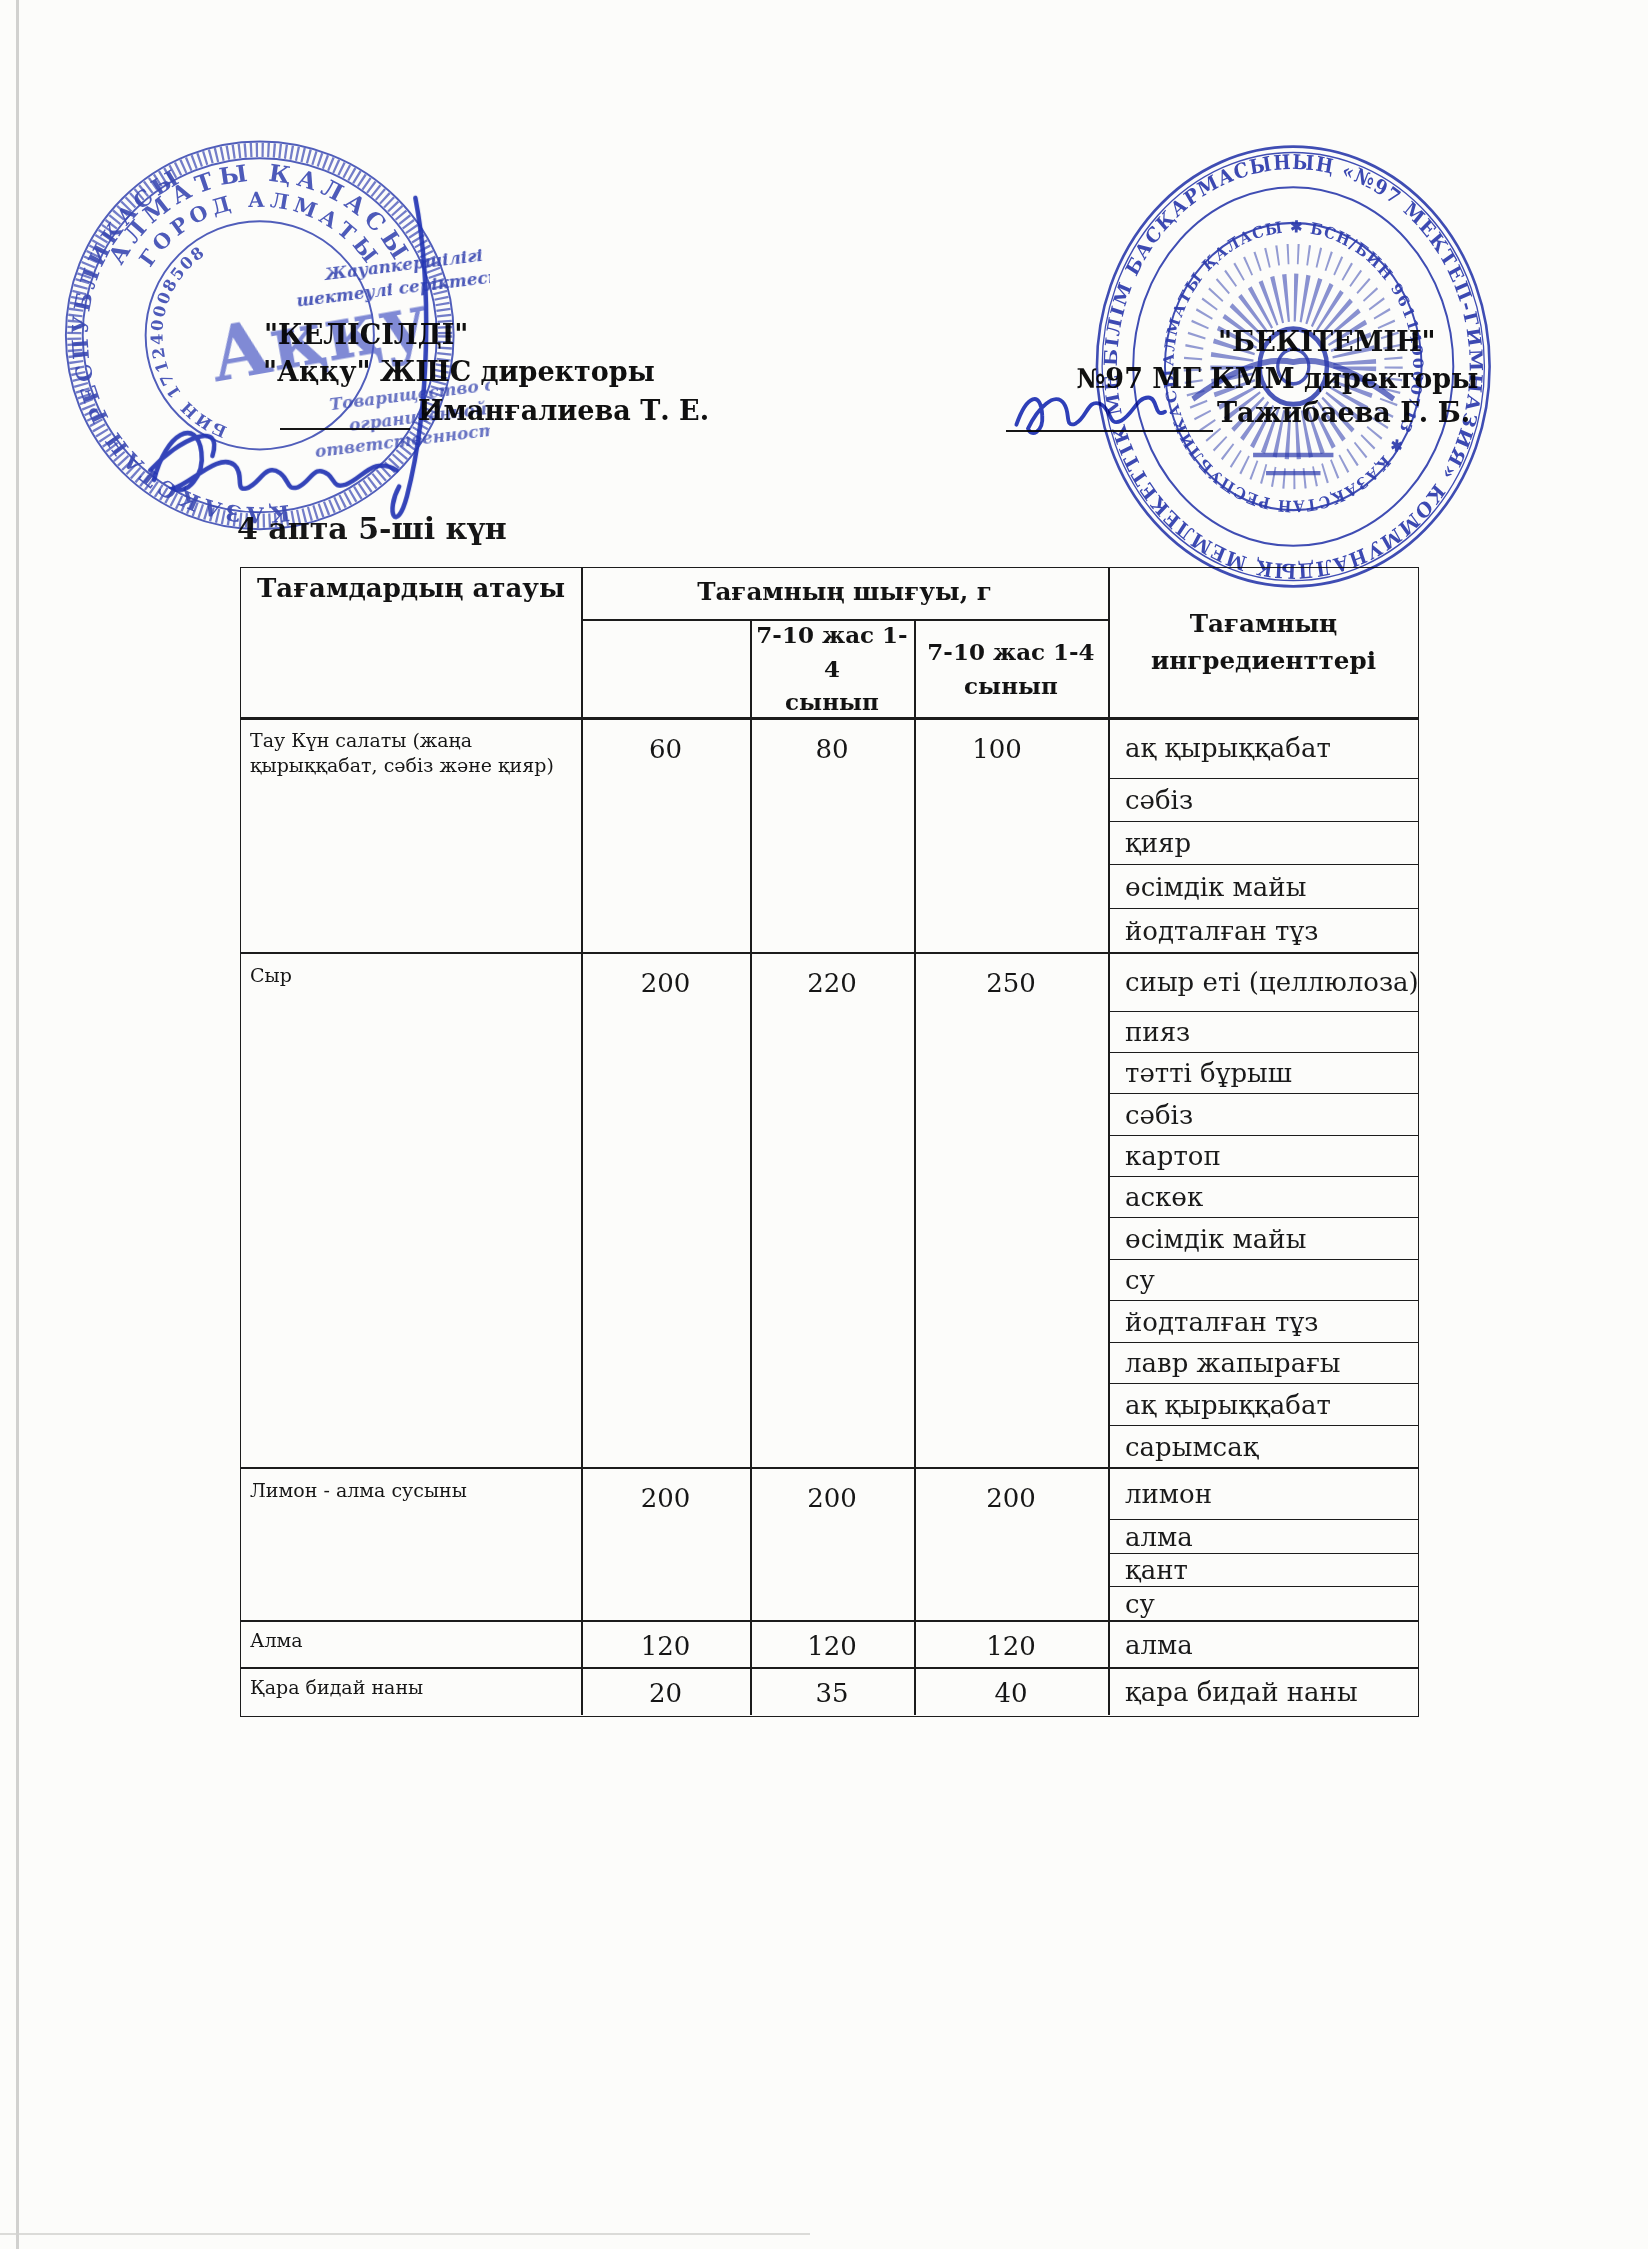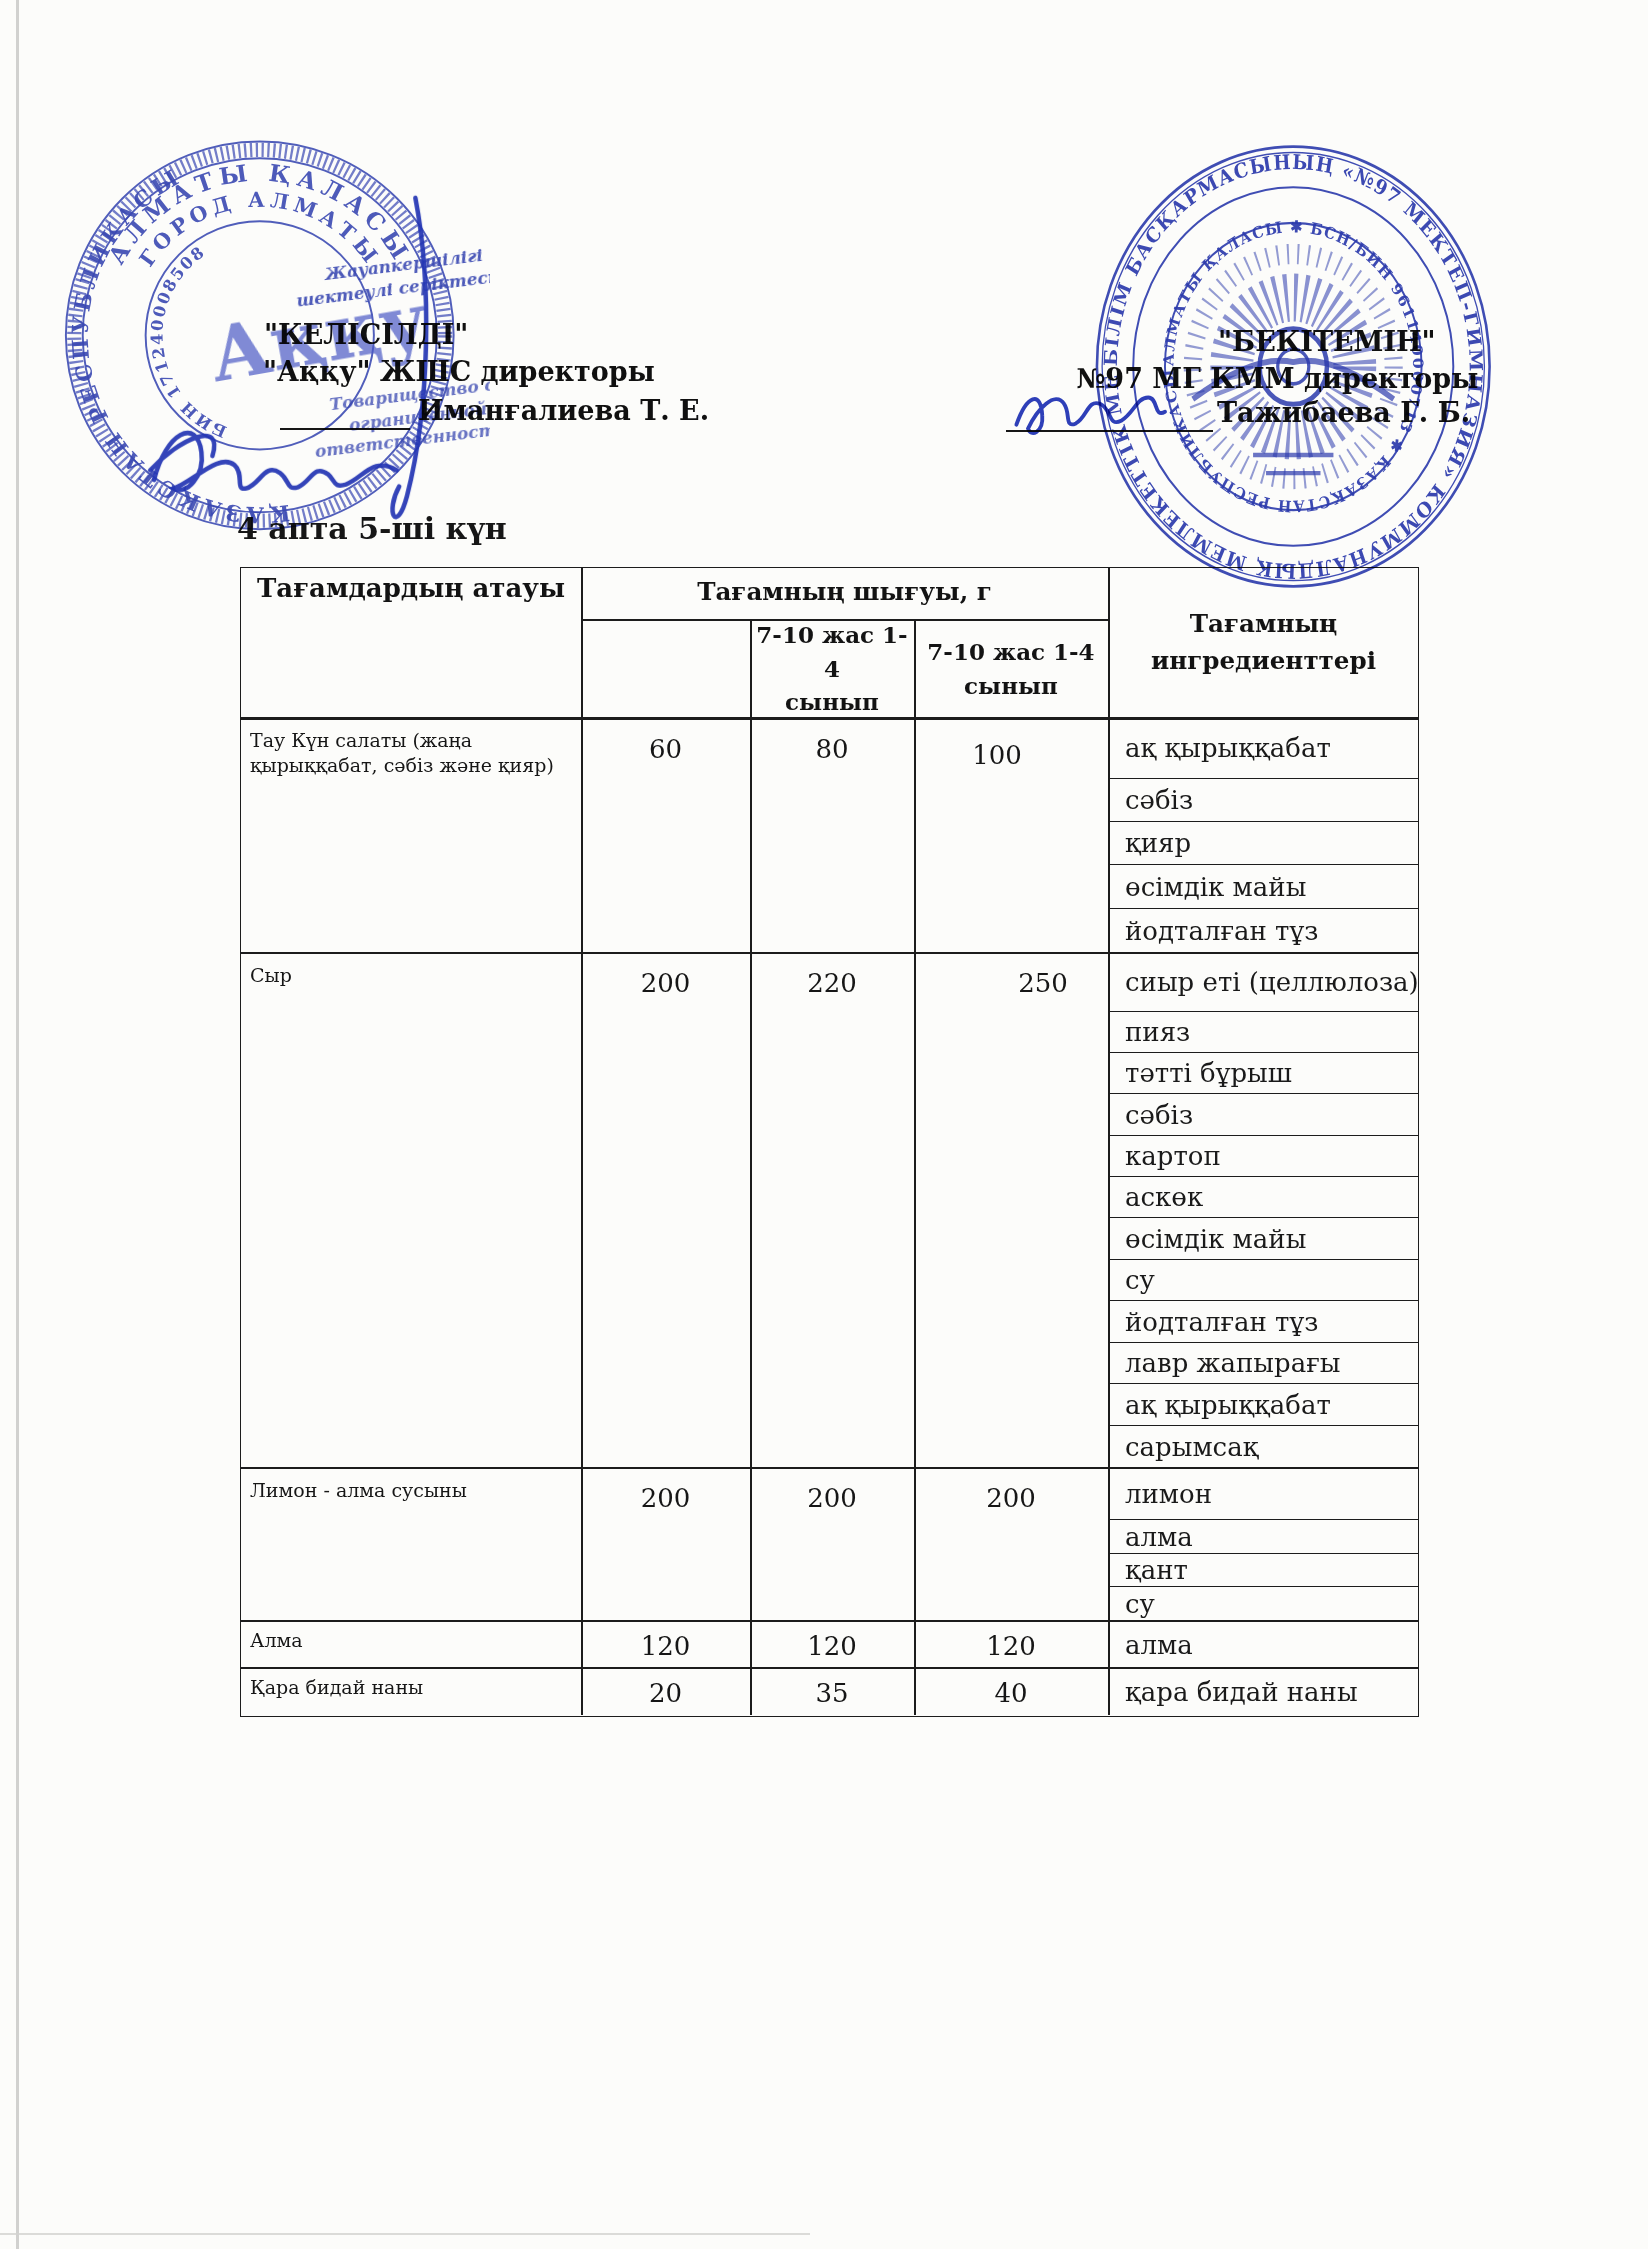--- a/index.html
+++ b/index.html
@@ -174,31 +174,31 @@
 
   <svg class="sig" style="left:998px;top:373px;" width="272" height="84" viewBox="0 0 420 130">
     <g stroke="#2336b8" fill="none" stroke-width="6" stroke-linecap="round" opacity="0.95">
       <path d="M 28,80 C 44,34 66,26 68,66 C 70,92 50,100 46,86 C 60,56 88,26 102,48 C 112,62 102,86 120,78 C 138,68 138,40 158,48 C 176,56 170,84 190,74 C 210,62 214,38 232,38 C 248,38 240,70 258,60"></path>
     </g>
   </svg>
 
 <div class="dish-name" style="left: 250px; top: 728px; width: 319px;">Тау Күн салаты (жаңа қырыққабат, сәбіз және қияр)</div>
     <div class="dish-val" style="left: 581px; top: 734px; width: 169px;">60</div>
     <div class="dish-val" style="left: 750px; top: 734px; width: 164px;">80</div>
-    <div class="dish-val" style="left: 914px; top: 734px; width: 166px; margin-top: 6px;">100</div>
+    <div class="dish-val" style="left: 914px; top: 734px; width: 166px;">100</div>
     <div class="ingr-cell" style="left: 1108px; top: 718px; width: 311px; height: 61px; border-bottom: 1.3px solid rgb(28, 28, 28);">ақ қырыққабат</div>
     <div class="ingr-cell" style="left: 1108px; top: 779px; width: 311px; height: 43px; border-bottom: 1.3px solid rgb(28, 28, 28);">сәбіз</div>
     <div class="ingr-cell" style="left: 1108px; top: 822px; width: 311px; height: 43px; border-bottom: 1.3px solid rgb(28, 28, 28);">қияр</div>
     <div class="ingr-cell" style="left: 1108px; top: 866px; width: 311px; height: 43px; border-bottom: 1.3px solid rgb(28, 28, 28);">өсімдік майы</div>
     <div class="ingr-cell" style="left: 1108px; top: 909px; width: 311px; height: 43px;">йодталған тұз</div>
     <div class="ln" style="left: 240px; top: 952px; width: 1179px; height: 1.9px;"></div>
     <div class="dish-name" style="left: 250px; top: 963px; width: 319px;">Сыр</div>
     <div class="dish-val" style="left: 581px; top: 968px; width: 169px;">200</div>
     <div class="dish-val" style="left: 750px; top: 968px; width: 164px;">220</div>
-    <div class="dish-val" style="left: 914px; top: 968px; width: 194px; padding-left: 32px;">250</div>
+    <div class="dish-val" style="left: 914px; top: 968px; width: 194px;">250</div>
     <div class="ingr-cell" style="left: 1108px; top: 953px; width: 311px; height: 59px; border-bottom: 1.3px solid rgb(28, 28, 28);">сиыр еті (целлюлоза)</div>
     <div class="ingr-cell" style="left: 1108px; top: 1012px; width: 311px; height: 41px; border-bottom: 1.3px solid rgb(28, 28, 28);">пияз</div>
     <div class="ingr-cell" style="left: 1108px; top: 1053px; width: 311px; height: 41px; border-bottom: 1.3px solid rgb(28, 28, 28);">тәтті бұрыш</div>
     <div class="ingr-cell" style="left: 1108px; top: 1095px; width: 311px; height: 41px; border-bottom: 1.3px solid rgb(28, 28, 28);">сәбіз</div>
     <div class="ingr-cell" style="left: 1108px; top: 1136px; width: 311px; height: 41px; border-bottom: 1.3px solid rgb(28, 28, 28);">картоп</div>
     <div class="ingr-cell" style="left: 1108px; top: 1177px; width: 311px; height: 41px; border-bottom: 1.3px solid rgb(28, 28, 28);">аскөк</div>
     <div class="ingr-cell" style="left: 1108px; top: 1219px; width: 311px; height: 41px; border-bottom: 1.3px solid rgb(28, 28, 28);">өсімдік майы</div>
     <div class="ingr-cell" style="left: 1108px; top: 1260px; width: 311px; height: 41px; border-bottom: 1.3px solid rgb(28, 28, 28);">су</div>
     <div class="ingr-cell" style="left: 1108px; top: 1302px; width: 311px; height: 41px; border-bottom: 1.3px solid rgb(28, 28, 28);">йодталған тұз</div>
     <div class="ingr-cell" style="left: 1108px; top: 1343px; width: 311px; height: 41px; border-bottom: 1.3px solid rgb(28, 28, 28);">лавр жапырағы</div>

